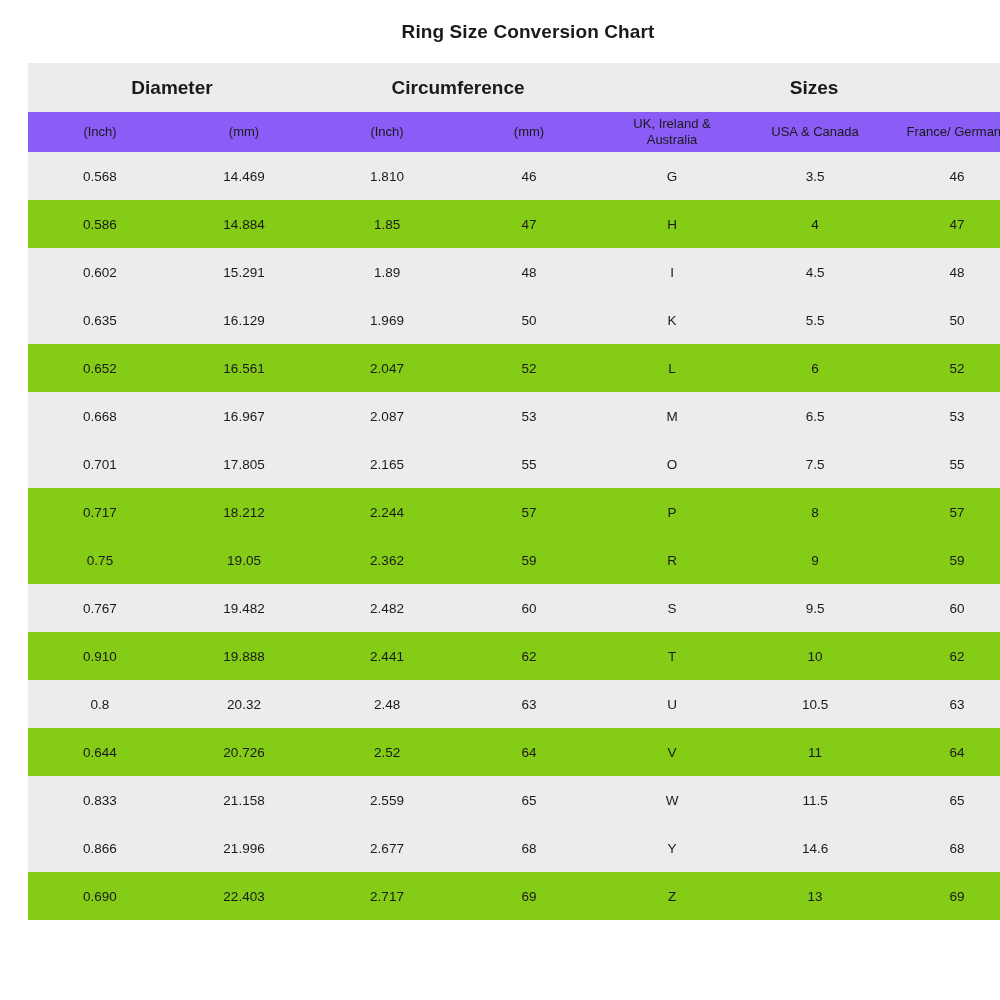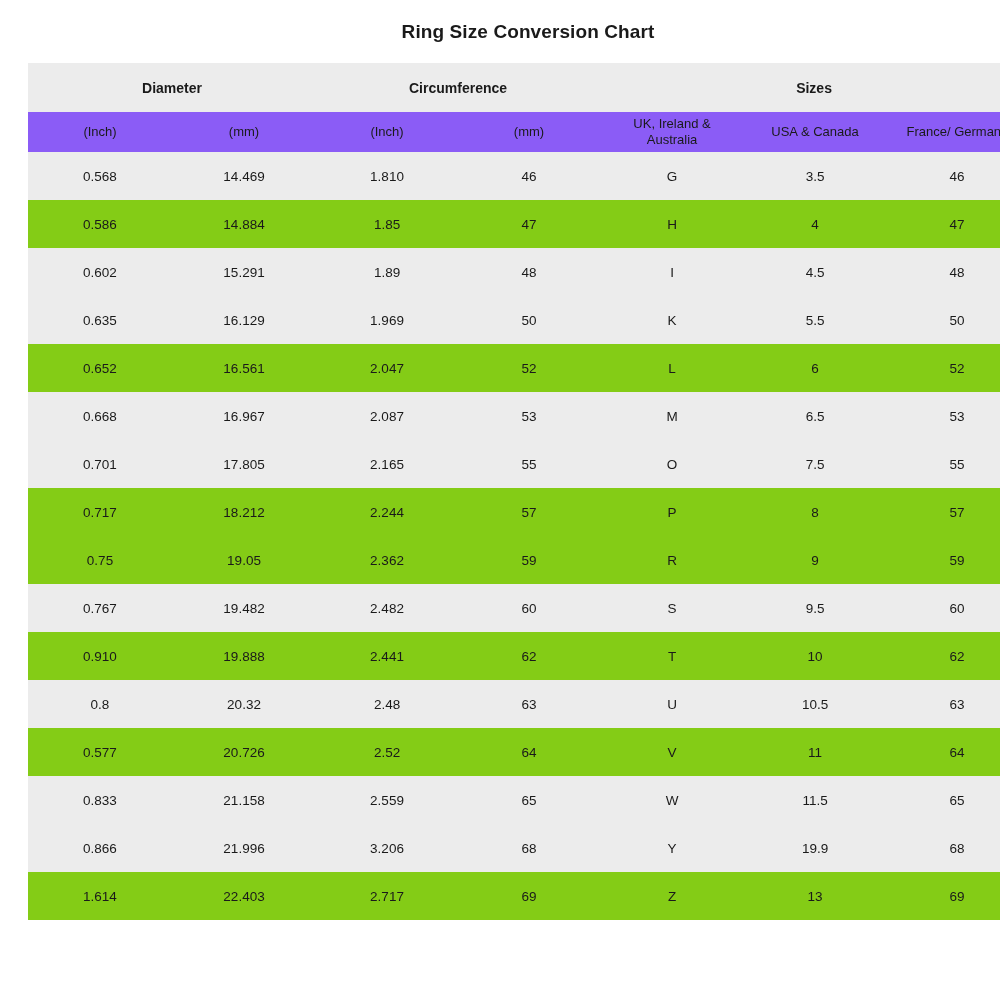--- a/index.html
+++ b/index.html
@@ -36,21 +36,21 @@
     text-align: center;
     font-weight: normal;
     color: #1a1a1a;
     padding: 0;
   }
   tr.group-row {
     background: #ececec;
     height: 49px;
   }
   tr.group-row th {
-    font-size: 14px;
+    font-size: 19px;
     font-weight: bold;
     vertical-align: middle;
   }
   tr.subhead-row {
     background: #8b5cf6;
     height: 40px;
     padding-left: 33px;
   }
   tr.subhead-row th {
     font-size: 13px;
@@ -217,48 +217,48 @@
       <tr class="data-row shade">
         <td>0.8</td>
         <td>20.32</td>
         <td>2.48</td>
         <td>63</td>
         <td>U</td>
         <td>10.5</td>
         <td>63</td>
       </tr>
       <tr class="data-row plain">
-        <td>0.577</td>
+        <td>0.644</td>
         <td>20.726</td>
         <td>2.52</td>
         <td>64</td>
         <td>V</td>
         <td>11</td>
         <td>64</td>
       </tr>
       <tr class="data-row shade">
         <td>0.833</td>
         <td>21.158</td>
         <td>2.559</td>
         <td>65</td>
         <td>W</td>
         <td>11.5</td>
         <td>65</td>
       </tr>
       <tr class="data-row shade">
         <td>0.866</td>
         <td>21.996</td>
-        <td>3.206</td>
+        <td>2.677</td>
         <td>68</td>
         <td>Y</td>
-        <td>19.9</td>
+        <td>14.6</td>
         <td>68</td>
       </tr>
       <tr class="data-row plain">
-        <td>1.614</td>
+        <td>0.690</td>
         <td>22.403</td>
         <td>2.717</td>
         <td>69</td>
         <td>Z</td>
         <td>13</td>
         <td>69</td>
       </tr>
     </tbody>
   </table>
 

